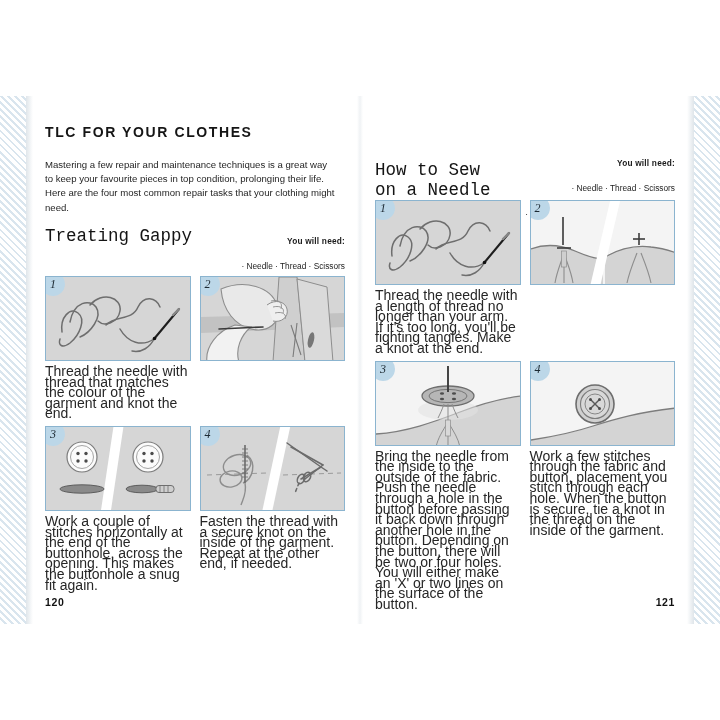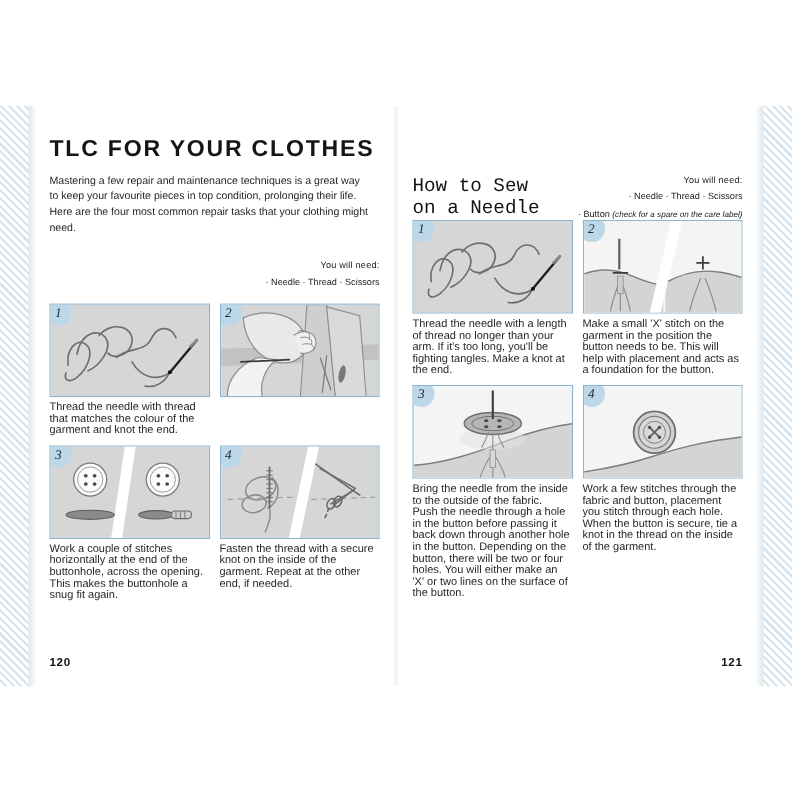--- a/index.html
+++ b/index.html
@@ -17,49 +17,49 @@
   .edge-shadow.right{right:26px;background:linear-gradient(to left,rgba(150,170,185,.30),rgba(255,255,255,0));}
 
   .gutter{position:absolute;left:357px;top:0;width:6px;height:528px;
           background:linear-gradient(to right,rgba(255,255,255,0),rgba(170,185,198,.18),rgba(255,255,255,0));}
 
   .page{position:absolute;top:0;height:528px;background:#fff;}
   .page.left{left:33px;width:324px;}
   .page.right{left:363px;width:324px;}
 
   
-  .main-title{position:absolute;left:12px;top:28px;font-size:21px;font-weight:bold;letter-spacing:1.6px;color:#151515;
+  .main-title{position:absolute;left:12px;top:28px;font-size:14px;font-weight:bold;letter-spacing:1.6px;color:#151515;
               font-family:"Liberation Sans",sans-serif;}
   .intro{position:absolute;left:12px;top:62px;width:290px;font-size:9.6px;line-height:14.2px;color:#262626;}
 
   .sec-title{position:absolute;font-family:Liberation Mono, monospace;font-size:17.5px;line-height:20px;color:#141414;}
   .sec-title.l{left:12px;top:130px;}
   .sec-title.r{left:12px;top:64px;}
 
   .needs{position:absolute;text-align:right;color:#1b1b1b;}
-  .needs .nh{font-size:8.3px;font-weight:normal;letter-spacing:.2px;}
-  .needs .nl{font-size:8.3px;line-height:12px;margin-top:4px;}
+  .needs .nh{font-size:8.3px;font-weight:bold;letter-spacing:.2px;}
+  .needs .nl{font-size:8.3px;line-height:12px;margin-top:14px;}
   .needs .nl em{font-style:italic;font-size:7.4px;}
   .needs.l{right:12px;top:140px;width:200px;}
   .needs.r{right:12px;top:62px;width:230px;}
 
   
   .steps{position:absolute;left:12px;width:300px;}
   .steps.l{top:180px;}
   .steps.r{top:104px;}
   .row{display:flex;gap:9px;}
   .step{width:145.5px;position:relative;}
 
   .panel{position:relative;width:145.5px;height:85px;border:1.3px solid #8bb4cf;background:#ffffff;box-sizing:border-box;overflow:hidden;}
   .panel .sky{position:absolute;inset:0;background:#d6d6d6;}
   .badge{position:absolute;left:-5px;top:-5px;width:24px;height:24px;border-radius:50%;
          background:#bcd7e8;z-index:6;}
   .badge span{position:absolute;left:0;top:0;width:24px;height:24px;line-height:25px;text-align:center;
               font-family:"Liberation Serif",serif;font-style:italic;font-size:12px;color:#1d2a33;}
-  .cap{font-size:10px;line-height:10.6px;color:#262626;margin-top:5px;width:143px;}
+  .cap{font-size:14px;line-height:10.6px;color:#262626;margin-top:5px;width:143px;}
 
   .panel svg{position:absolute;left:0;top:0;width:145.5px;height:85px;}
 
   .folio{position:absolute;bottom:16px;font-size:10.5px;font-weight:bold;color:#111;letter-spacing:.6px;}
   .folio.l{left:12px;margin-top:12px;}
   .folio.r{right:12px;}
 </style>
 </head>
 <body>
 
@@ -70,20 +70,21 @@
   <div class="edge right"></div>
   <div class="edge-shadow right"></div>
   <div class="gutter"></div>
 
   <div class="page left">
 
     <div class="main-title">TLC FOR YOUR CLOTHES</div>
     <div class="intro">Mastering a few repair and maintenance techniques is a great way to keep your favourite pieces in top condition, prolonging their life. Here are the four most common repair tasks that your clothing might need.</div>
 
     <div class="sec-title l">
+      <div>Treating Gappy</div>
     </div>
 
     <div class="needs l">
       <div class="nh">You will need:</div>
       <div class="nl">· Needle · Thread · Scissors</div>
     </div>
 
     <div class="steps l">
 
       <div class="row">
@@ -295,21 +296,20 @@
               </g>
               <g stroke="#8d8d8d" stroke-width="1.1" fill="none">
                 <path d="M106 52 C102 62,98 72,96 82"></path>
                   <path d="M110 52 C114 62,118 72,120 82"></path>
               </g>
             </svg>
             <div class="badge">
                 <span>2</span>
               </div>
           </div>
-          <div class="cap">Make a small 'X' stitch on the garment in the position the button needs to be. This will help with placement and acts as a foundation for the button.</div>
         </div>
 
       </div>
 
       <div class="row" style="margin-top:7px">
 
         <div class="step">
           <div class="panel">
             <svg viewBox="0 0 145.5 85">
               <rect x="0" y="0" width="145.5" height="85" fill="#f4f4f4"></rect>

